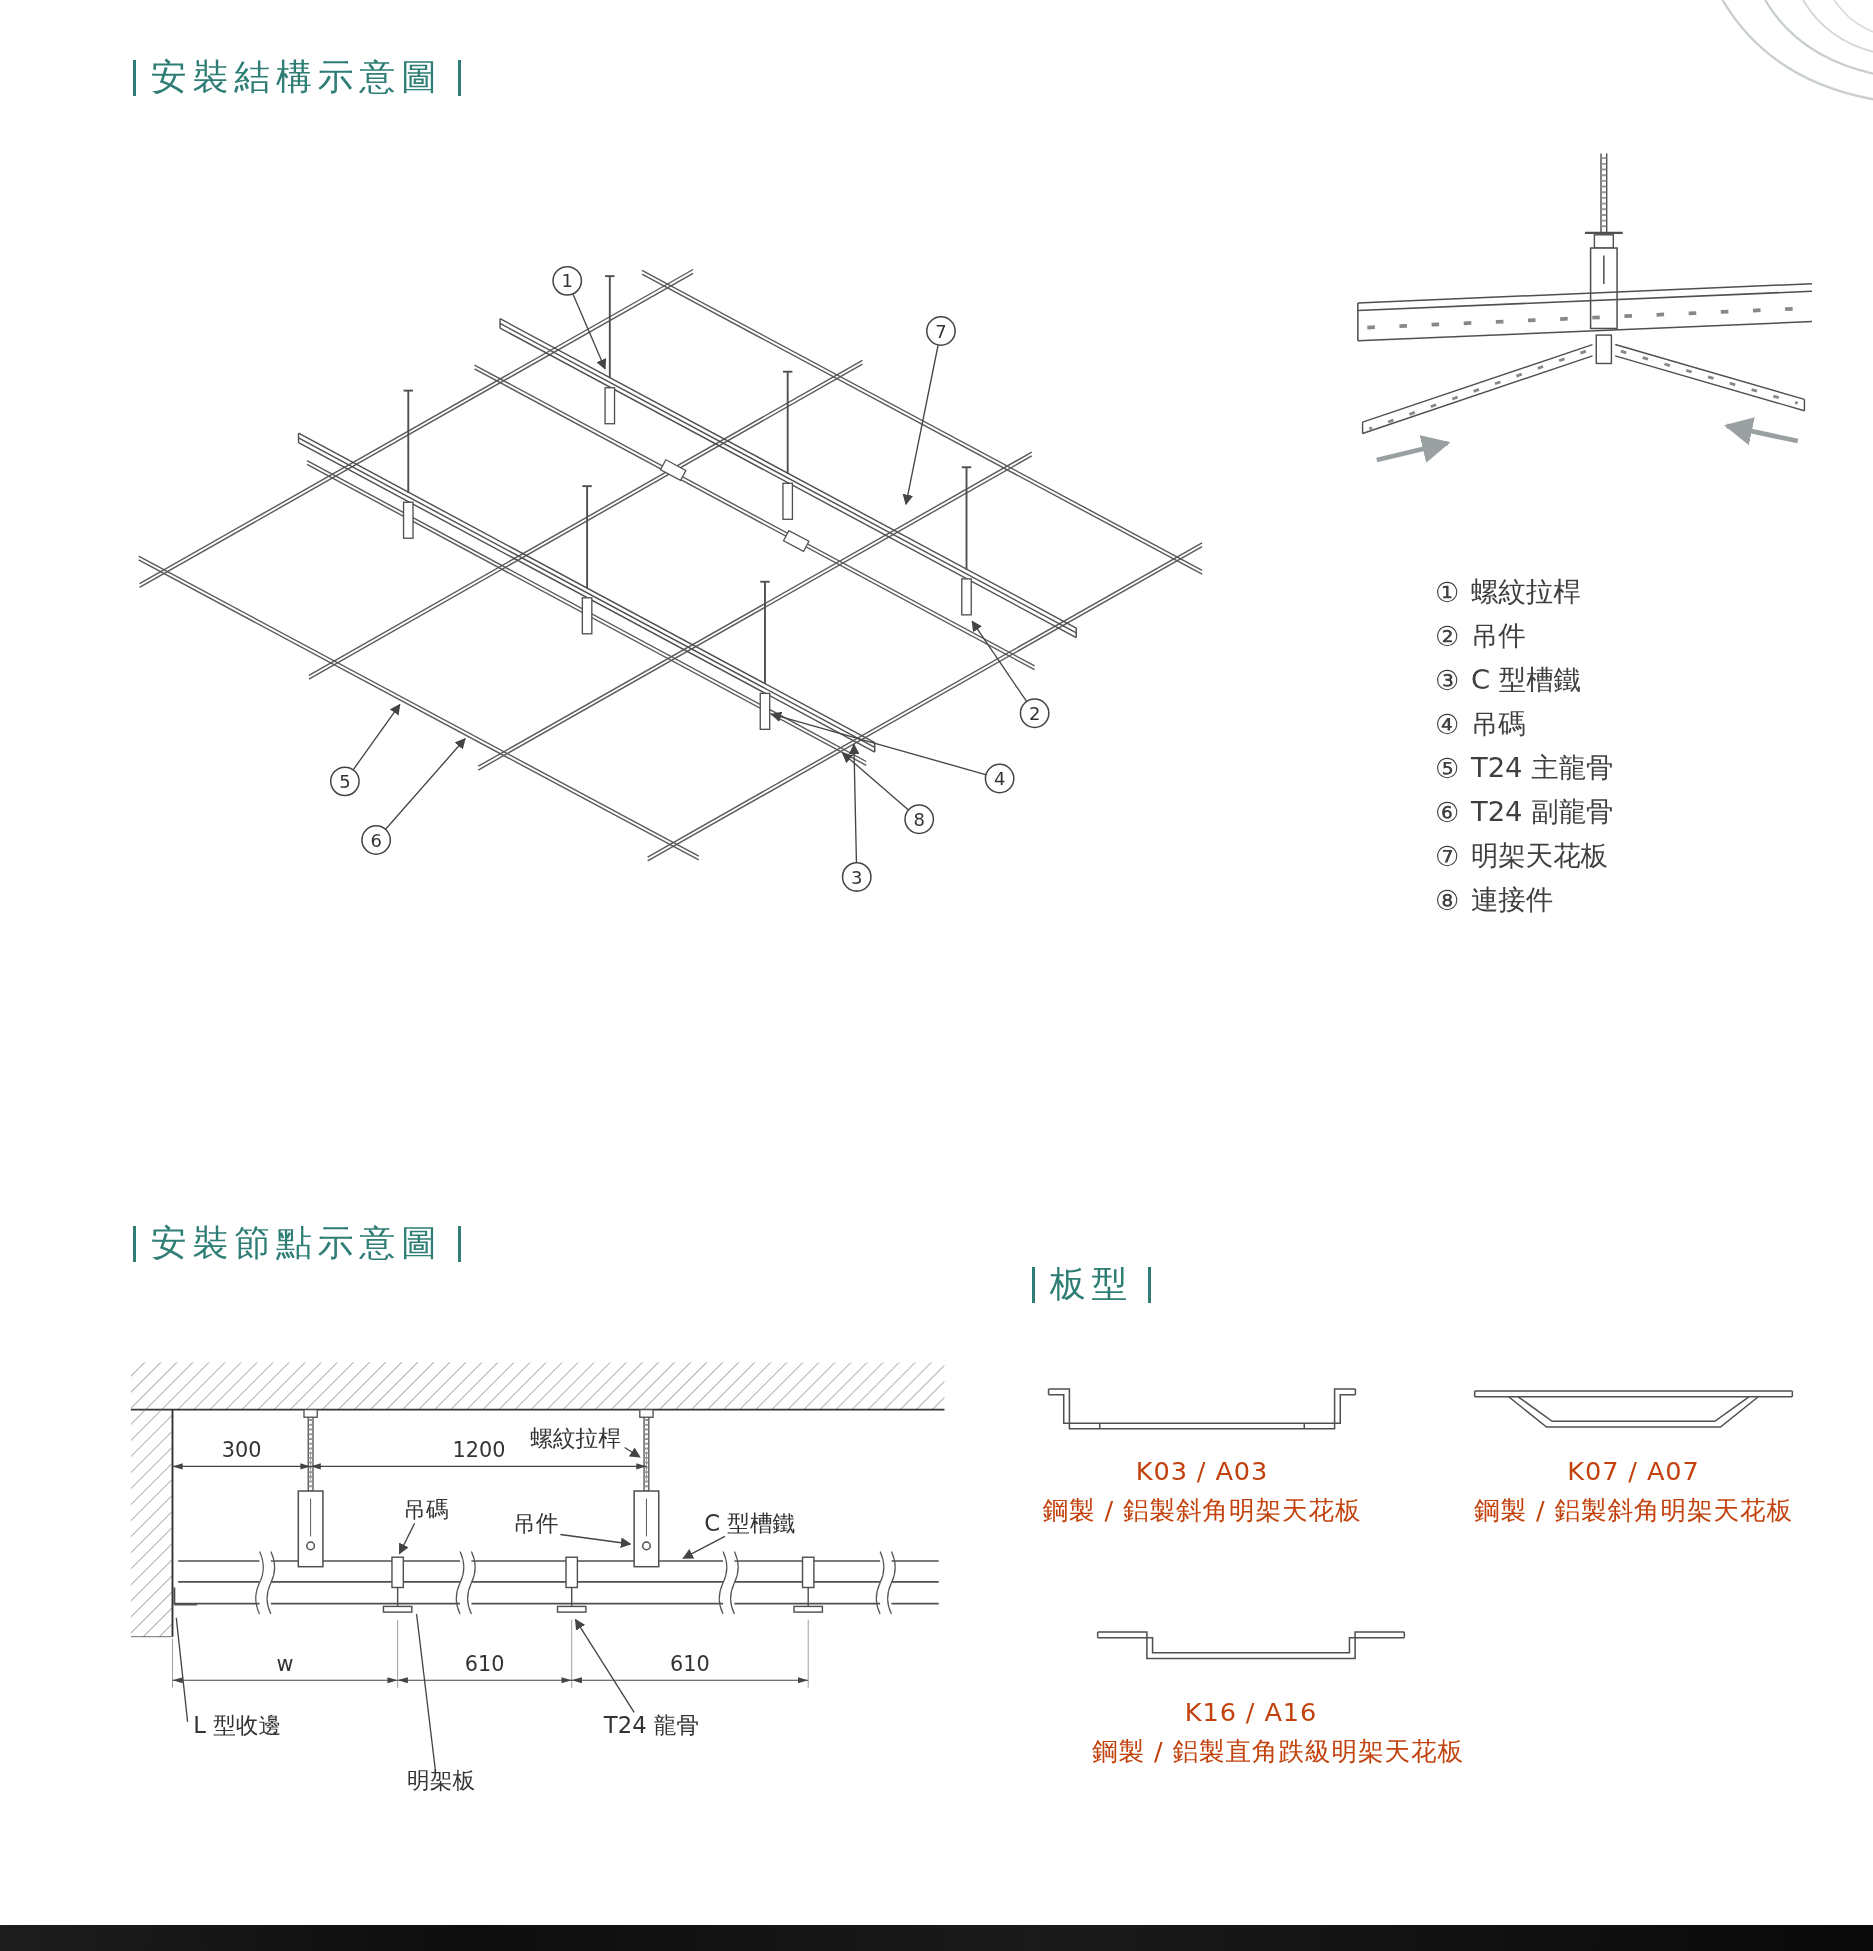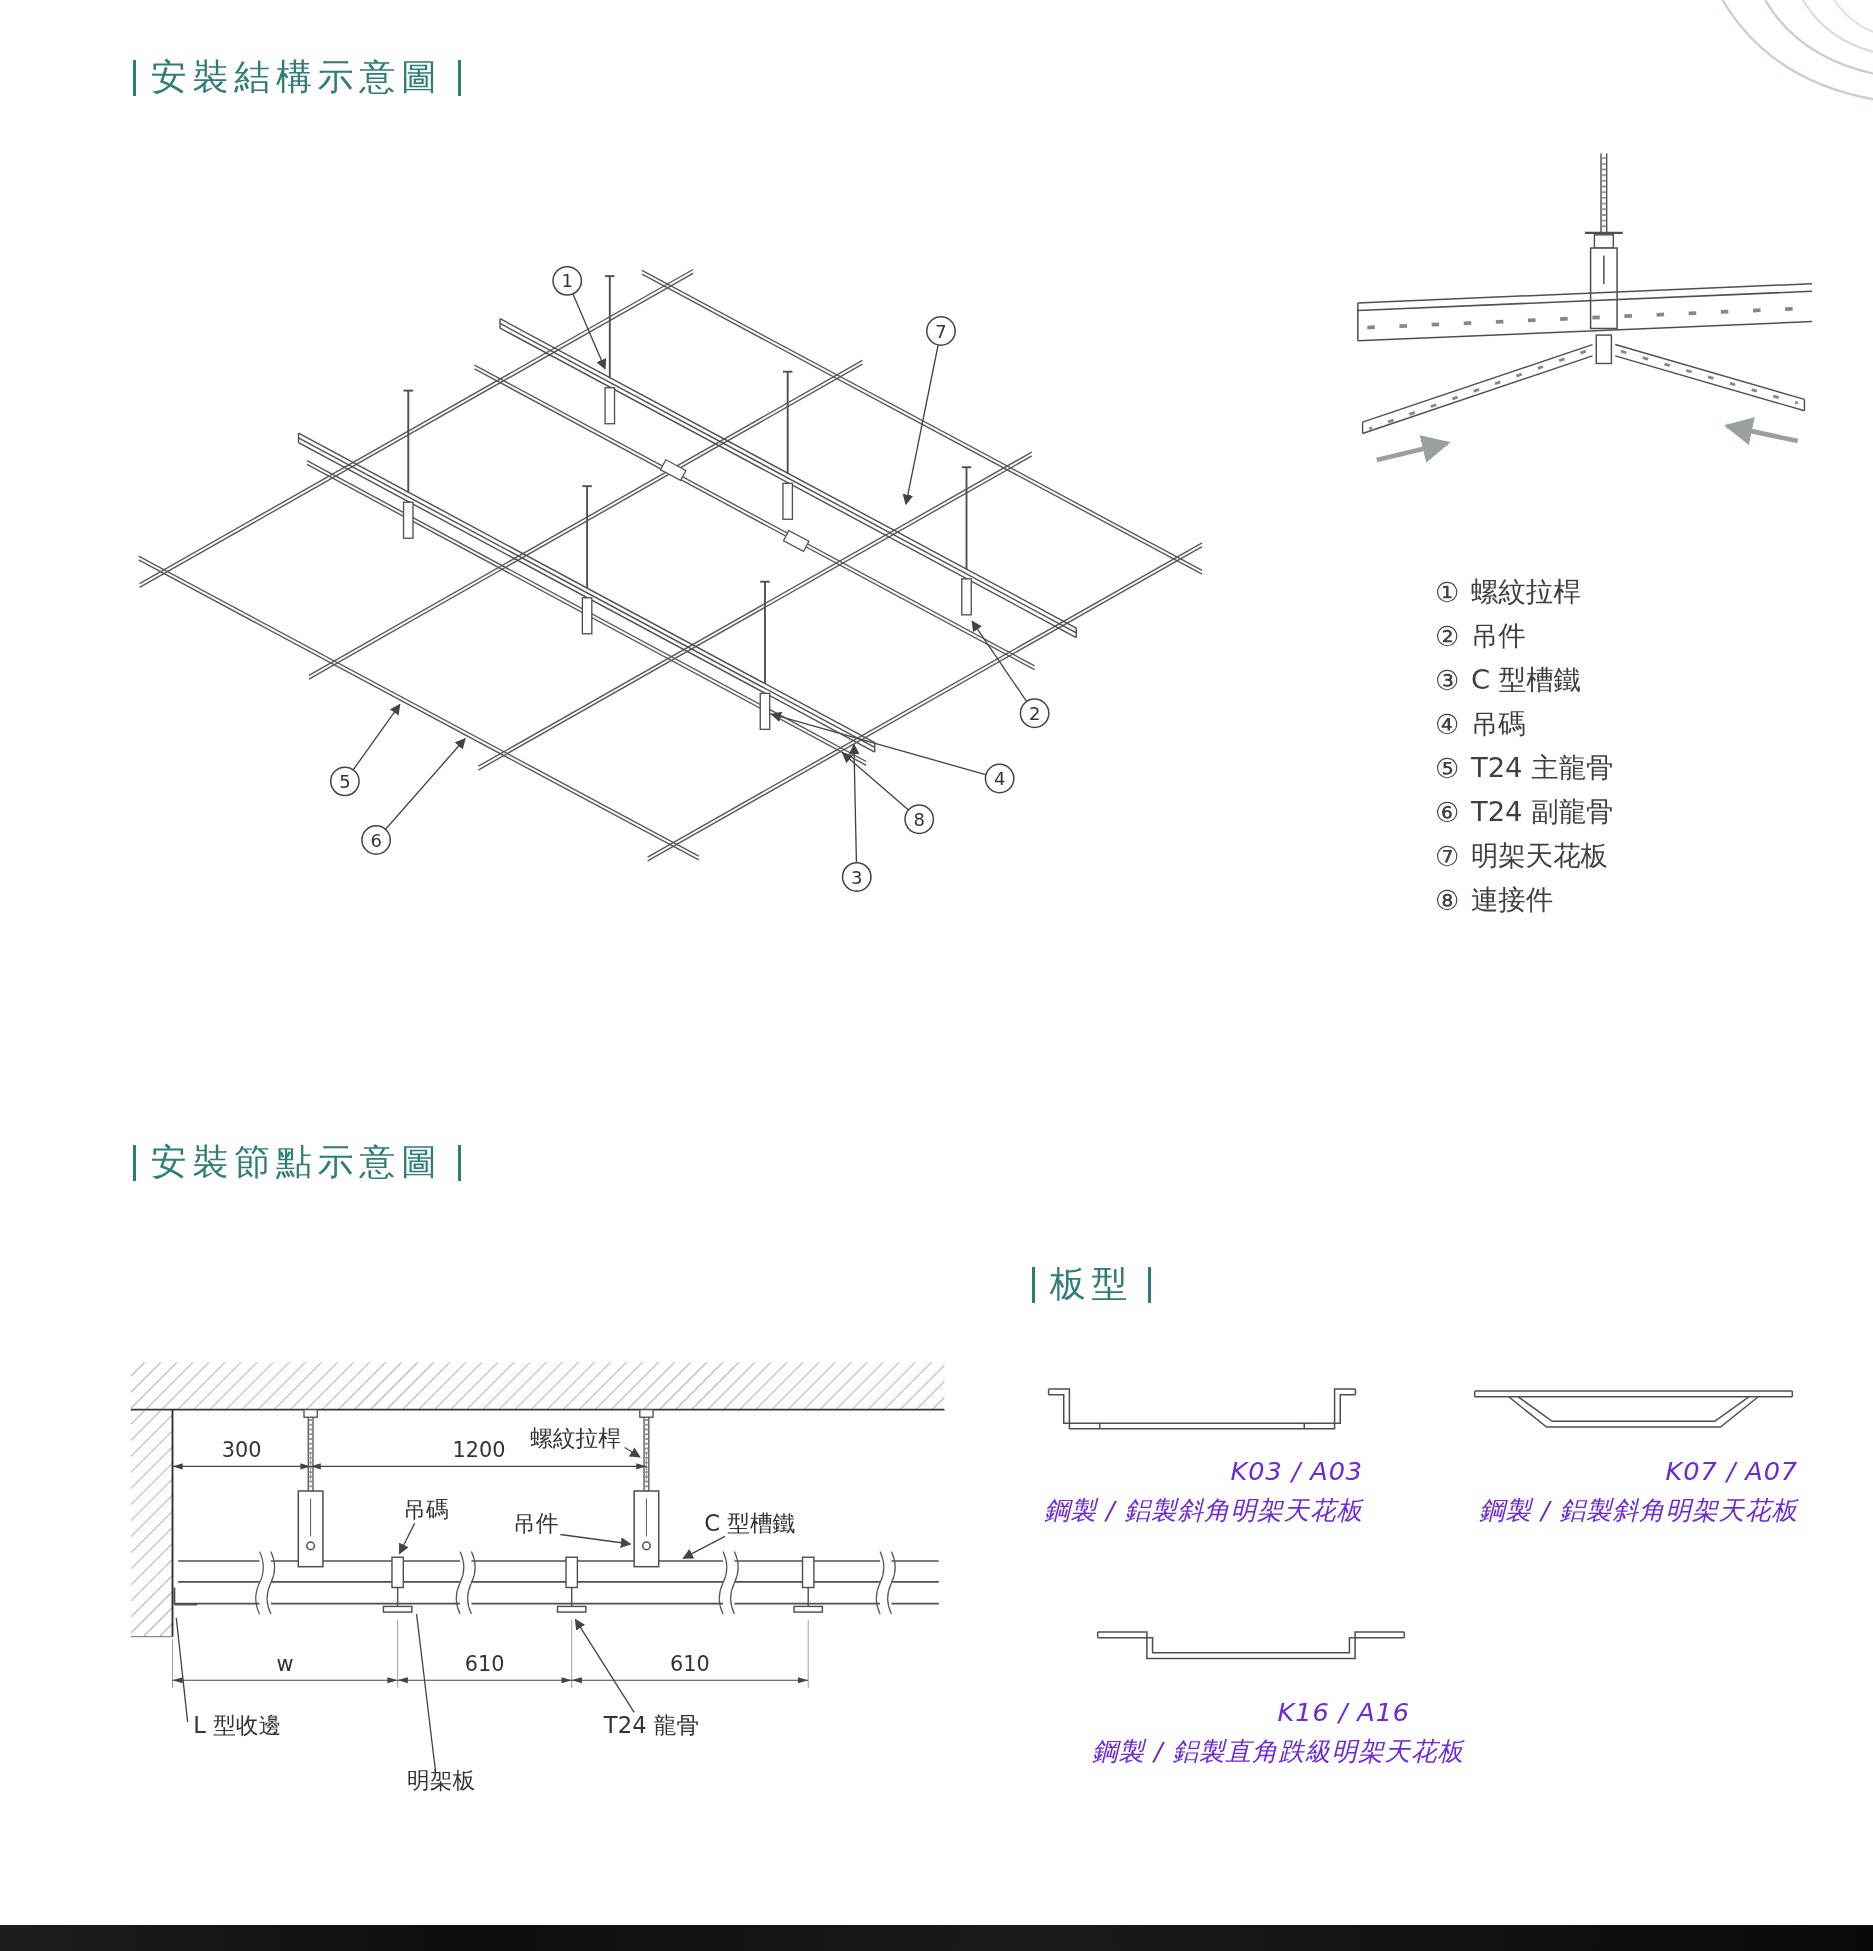--- a/index.html
+++ b/index.html
@@ -5,21 +5,21 @@
   html,body{margin:0;padding:0;background:#e8e8e8;}
   body{font-family:"DejaVu Sans","Liberation Sans",sans-serif;}
   #page{position:relative;width:1874px;height:1951px;background:#ffffff;overflow:hidden;}
   .abs{position:absolute;}
   .sec-head{position:absolute;display:flex;align-items:center;gap:15px;color:#2f7e76;padding-left:12px;}
   .hbar{width:2.8px;height:36px;background:#2f7e76;flex:0 0 auto;}
   .htext{font-size:36px;letter-spacing:5.7px;font-weight:500;white-space:nowrap;}
   .legend{position:absolute;}
   .lrow{display:flex;align-items:center;gap:11.4px;height:44px;font-size:27.4px;color:#3f3f3f;white-space:nowrap;}
   .lnum{flex:0 0 auto;}
-  .panel-fig{position:absolute;text-align:right;color:#6d28d9;font-style:italic;}
+  .panel-fig{position:absolute;text-align:center;color:#c2410c;}
   .p-code{font-size:25.6px;margin-top:9.5px;letter-spacing:0.9px;}
   .p-desc{font-size:25.6px;margin-top:7.6px;letter-spacing:0.9px;white-space:nowrap;}
   .footer-strip{position:absolute;left:0;top:1925px;width:1874px;height:26.5px;
     background:linear-gradient(90deg,#1d1d1d 0%,#0d0d0d 25%,#1a1a1a 55%,#090909 100%);}
   svg{display:block;}
   svg text{font-family:"DejaVu Sans","Liberation Sans",sans-serif;}
 </style>
 </head>
 <body>
 
@@ -224,21 +224,21 @@
     <div class="lrow">
       <span class="lnum">⑦</span>
       <span class="ltext">明架天花板</span>
     </div>
     <div class="lrow">
       <span class="lnum">⑧</span>
       <span class="ltext">連接件</span>
     </div>
   </div>
 
-  <div class="sec-head" style="left:121px;top:1138px">
+  <div class="sec-head" style="left:121px;top:1219px">
     <span class="hbar"></span>
     <span class="htext">安裝節點示意圖</span>
     <span class="hbar"></span>
   </div>
 
   <div class="sec-head" style="left:1020px;top:1260px">
     <span class="hbar"></span>
     <span class="htext">板型</span>
     <span class="hbar"></span>
   </div>

